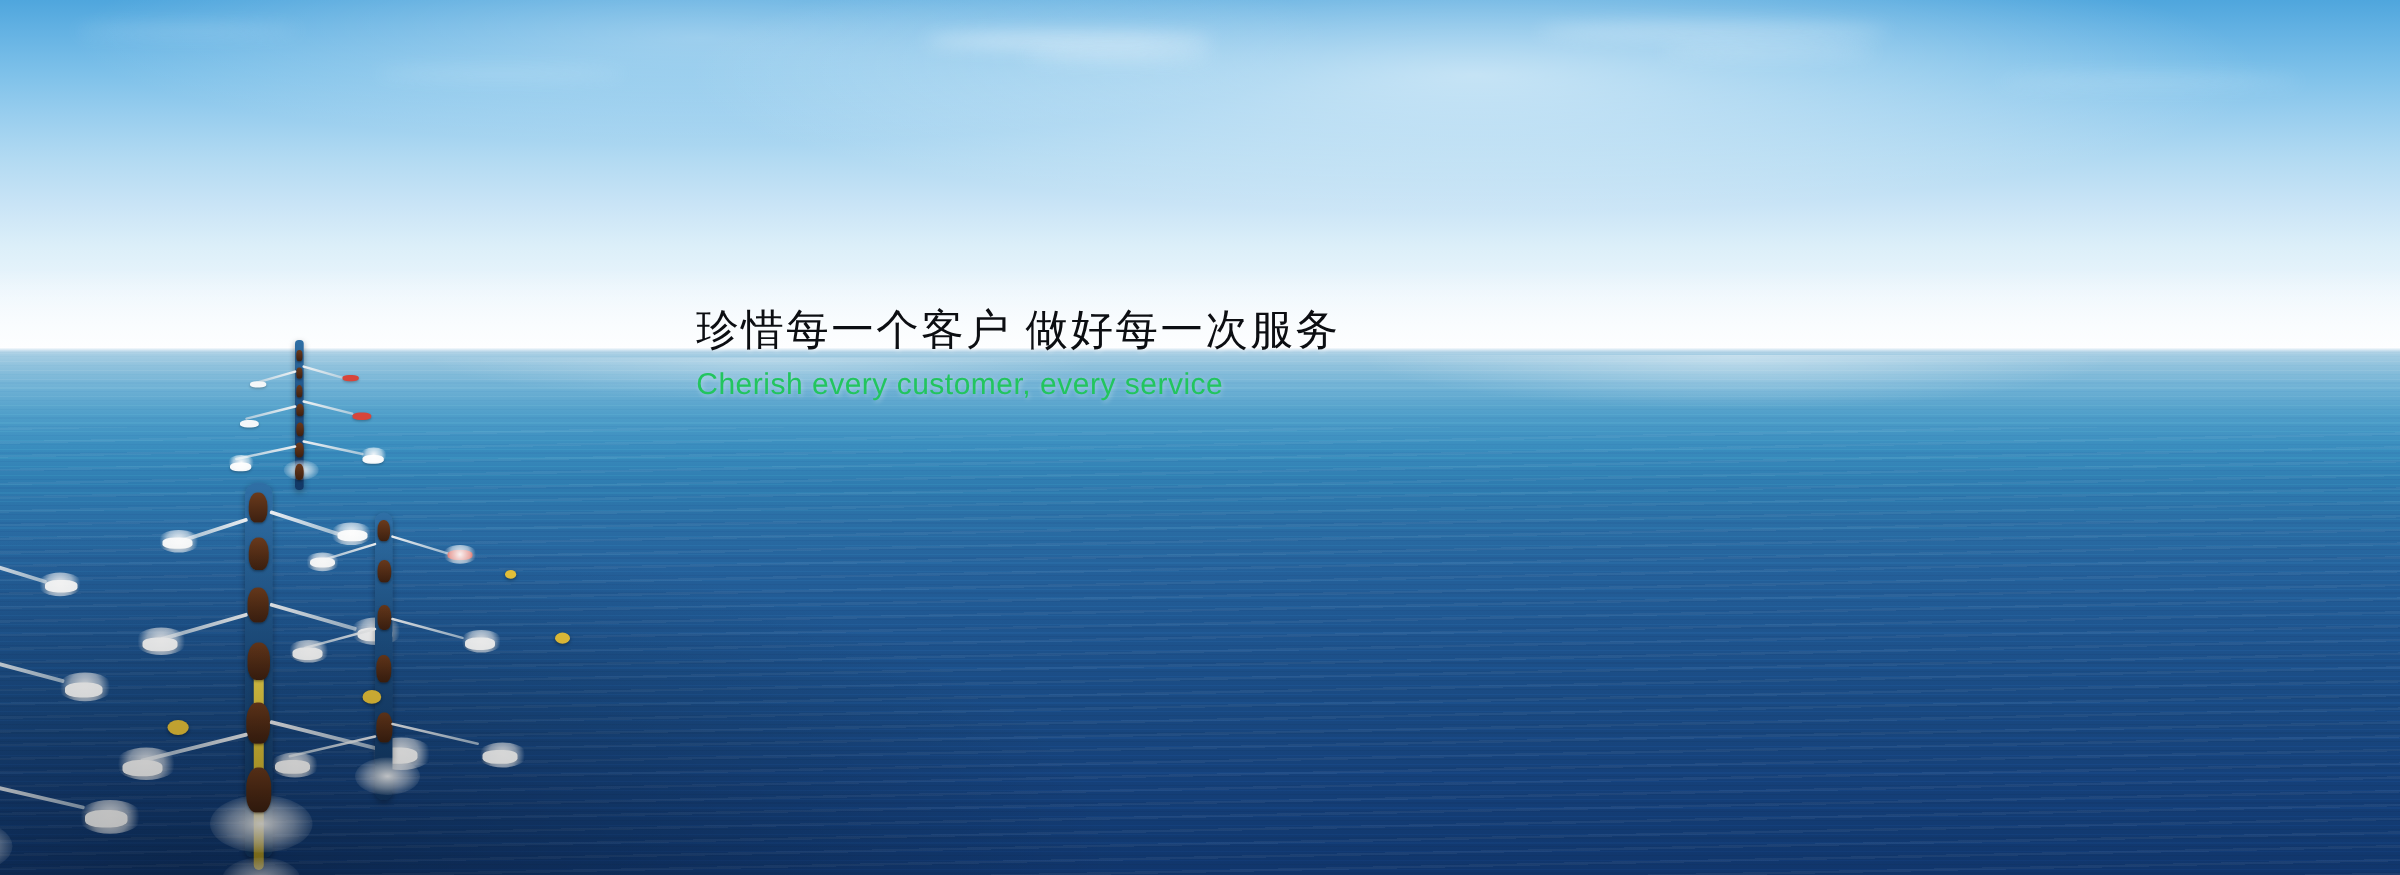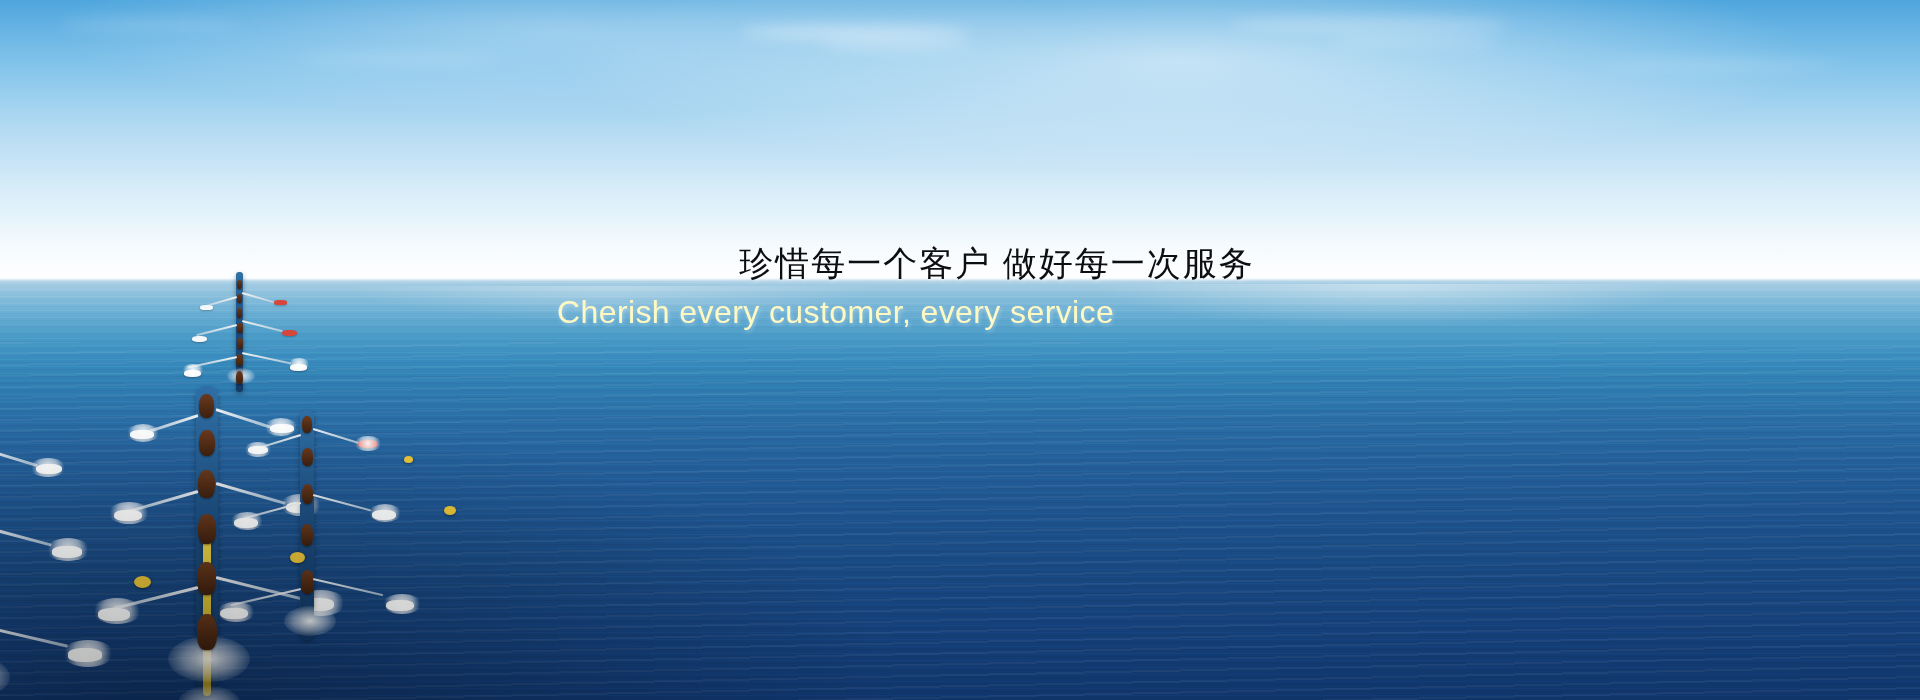--- a/index.html
+++ b/index.html
@@ -239,28 +239,27 @@
     top: -2px;
   }
   .sub-cn {
     margin-top: 16px;
     font-size: 34px;
     font-weight: 500;
     letter-spacing: 2px;
     color: #0c0e12;
     white-space: nowrap;
     text-shadow: 1px 2px 4px rgba(255,255,255,0.40);
-    text-align: center;
   }
   .sub-en {
     margin-top: 7px;
-    font-size: 32px;
+    font-size: 24px;
     font-weight: 400;
     letter-spacing: 0.4px;
-    color: #fef9c3;
+    color: #22c55e;
     white-space: nowrap;
     text-shadow: 1px 2px 4px rgba(255,255,255,0.35);
   }
 </style>
 </head>
 <body>
 
 <div id="banner">
 
   <div class="sky">

